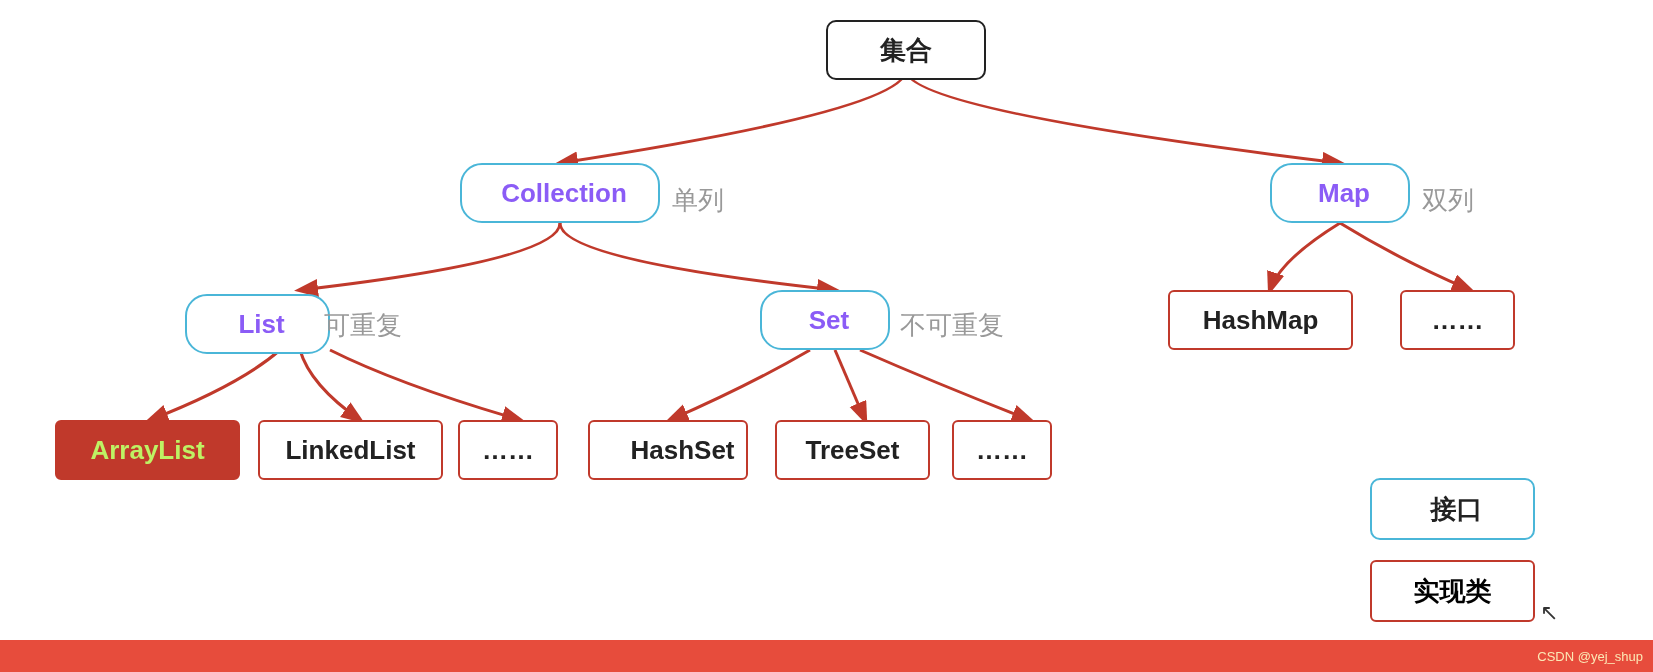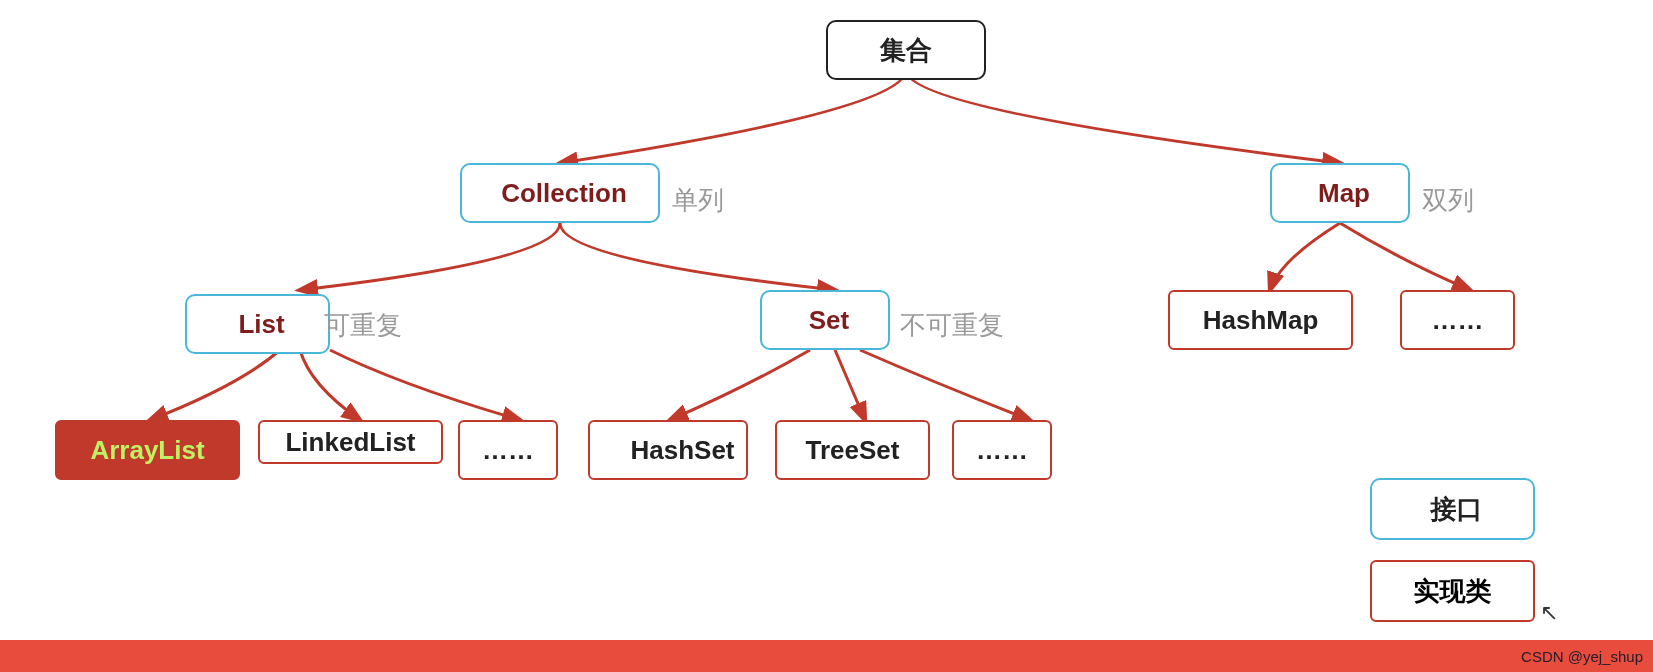--- a/index.html
+++ b/index.html
@@ -34,23 +34,23 @@
       position: absolute;
       display: flex;
       align-items: center;
       justify-content: center;
       font-size: 26px;
       font-weight: bold;
     }
 
     .node-interface {
       border: 2.5px solid #4ab6d8;
-      border-radius: 10px;
-      background: #fff;
-      color: #7f1d1d;
+      border-radius: 22px;
+      background: #fff;
+      color: #8b5cf6;
       padding-left: 8px;
     }
 
     .node-root {
       border: 2.5px solid #222;
       border-radius: 10px;
       background: #fff;
       color: #222;
     }
 
@@ -83,22 +83,22 @@
       width: 100%;
       height: 32px;
       background: #e74c3c;
       display: flex;
       align-items: center;
       justify-content: flex-end;
       padding-right: 10px;
     }
 
     .bottom-watermark {
-      color: #0f172a;
-      font-size: 15px;
+      color: #fef9c3;
+      font-size: 13px;
       opacity: 0.9;
     }
 
     
     .legend-interface {
       position: absolute;
       border: 2.5px solid #4ab6d8;
       border-radius: 10px;
       background: #fff;
       display: flex;
@@ -201,21 +201,21 @@
   </div>
 
   <div class="node node-impl" style="left:1400px; top:290px; width:115px; height:60px;">
     <span>……</span>
   </div>
 
   <div class="node node-highlight" style="left:55px; top:420px; width:185px; height:60px;">
     <span>ArrayList</span>
   </div>
 
-  <div class="node node-impl" style="left:258px; top:420px; width:185px; height:44px;">
+  <div class="node node-impl" style="left:258px; top:420px; width:185px; height:60px;">
     <span>LinkedList</span>
   </div>
 
   <div class="node node-impl" style="left:458px; top:420px; width:100px; height:60px;">
     <span>……</span>
   </div>
 
   <div class="node node-impl" style="left:588px; top:420px; width:160px; height:60px;padding-left:29px;">
     <span>HashSet</span>
   </div>

